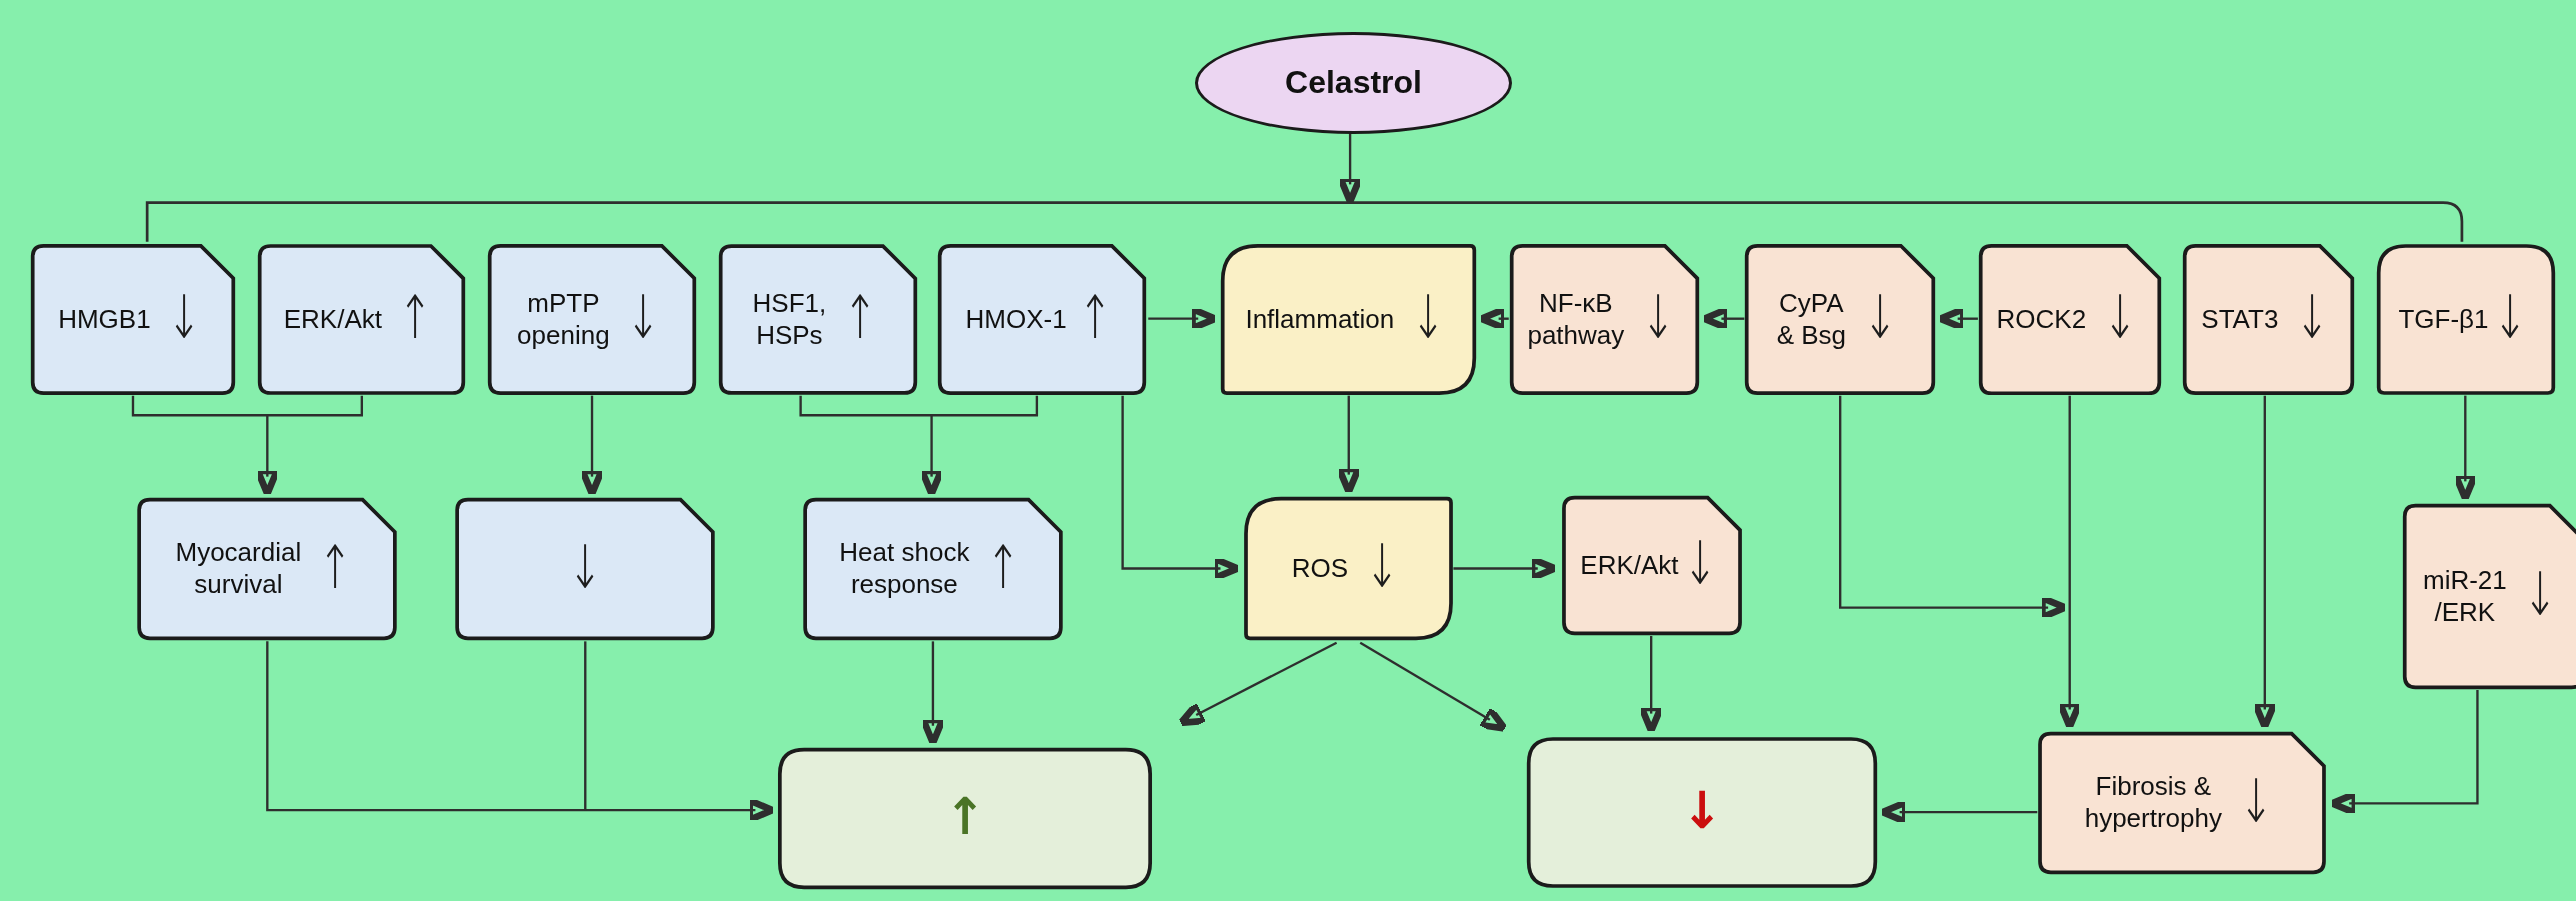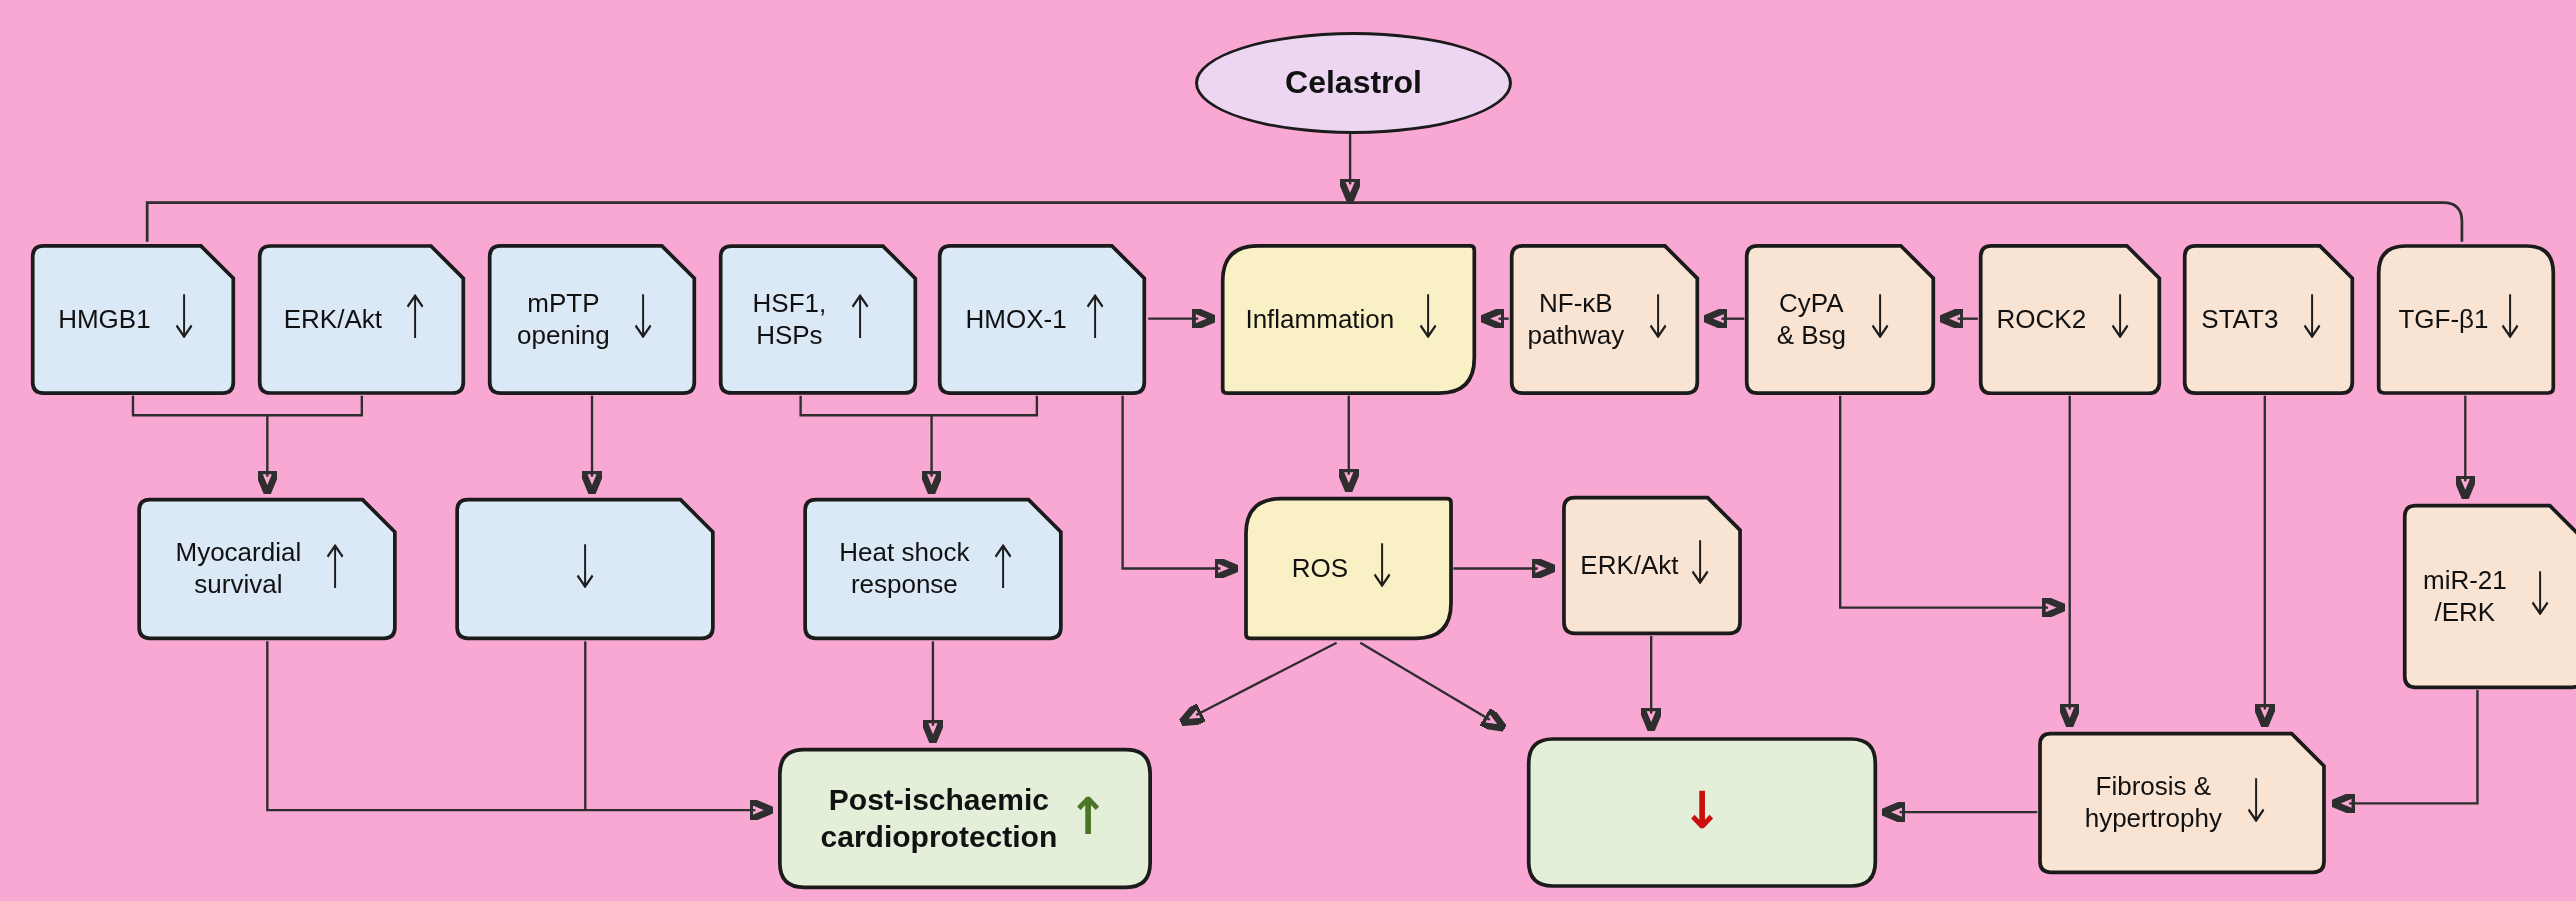--- a/index.html
+++ b/index.html
@@ -1,19 +1,19 @@
 <!DOCTYPE html>
 <html style="font-size:10.8px"><head>
 <meta charset="utf-8">
 <style>
   html,body{margin:0;padding:0;background:#ffffff;}
   .canvas{
     position:relative;
     width:2576px;height:902px;
-    background:#f9a8d4;
+    background:#86efac;
     font-family:"Liberation Sans", sans-serif;
     color:#111;
     overflow:hidden;
   }
   
   .wires{position:absolute;left:0;top:0;width:2576px;height:902px;z-index:1;}
   .wires path{fill:none;stroke:#2e2e2e;stroke-width:3.5px;}
   .wires path.thick{stroke-width:4px;}
   
   .node{position:absolute;z-index:2;}
@@ -201,22 +201,21 @@
         <path d="M20 4 L219 4 L267 52 L267 257 Q267 273 251 273 L20 273 Q4 273 4 257 L4 20 Q4 4 20 4 Z"></path>
       </svg>
     <div class="content"><span>miR-21
 /ERK</span><span class="arr">↓</span></div>
   </div>
 
   <div class="node green-node" style="left:777px;top:747px;width:376px;height:143px;">
       <svg class="shape" viewBox="0 0 557 212">
         <path d="M40 4 L517 4 Q553 4 553 40 L553 172 Q553 208 517 208 L40 208 Q4 208 4 172 L4 40 Q4 4 40 4 Z"></path>
       </svg>
-    <div class="content"><span>Post-ischaemic
-cardioprotection</span><span class="arr big-up">↑</span></div>
+    <div class="content"><span class="arr big-up">↑</span></div>
   </div>
   <div class="node green-node" style="left:1526px;top:736px;width:352px;height:153px;">
       <svg class="shape" viewBox="0 0 522 226">
         <path d="M40 4 L482 4 Q518 4 518 40 L518 186 Q518 222 482 222 L40 222 Q4 222 4 186 L4 40 Q4 4 40 4 Z"></path>
       </svg>
     <div class="content"><span class="arr big-down">↓</span></div>
   </div>
   <div class="node salmon" style="left:2037px;top:731px;width:290px;height:144px;">
       <svg class="shape" viewBox="0 0 430 214">
         <path d="M20 4 L378 4 L426 52 L426 194 Q426 210 410 210 L20 210 Q4 210 4 194 L4 20 Q4 4 20 4 Z"></path>

